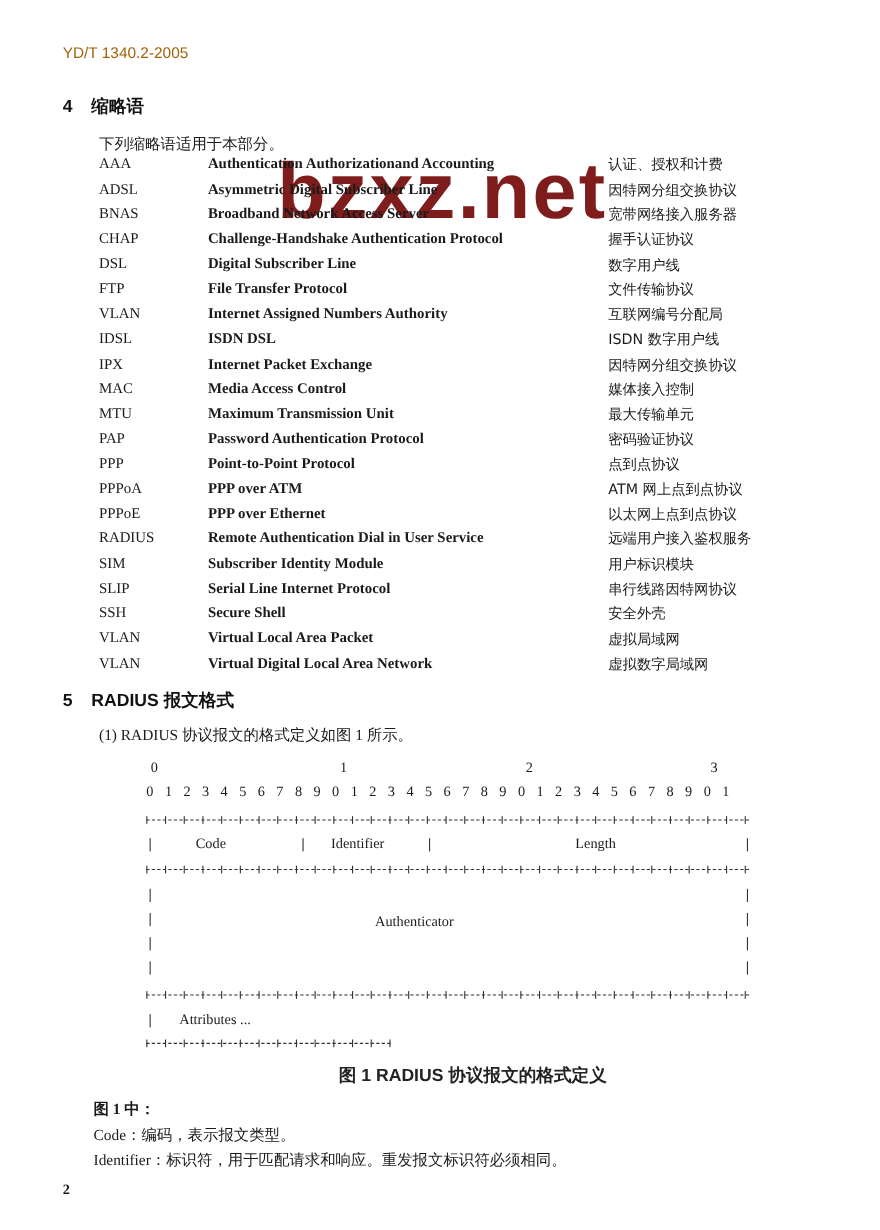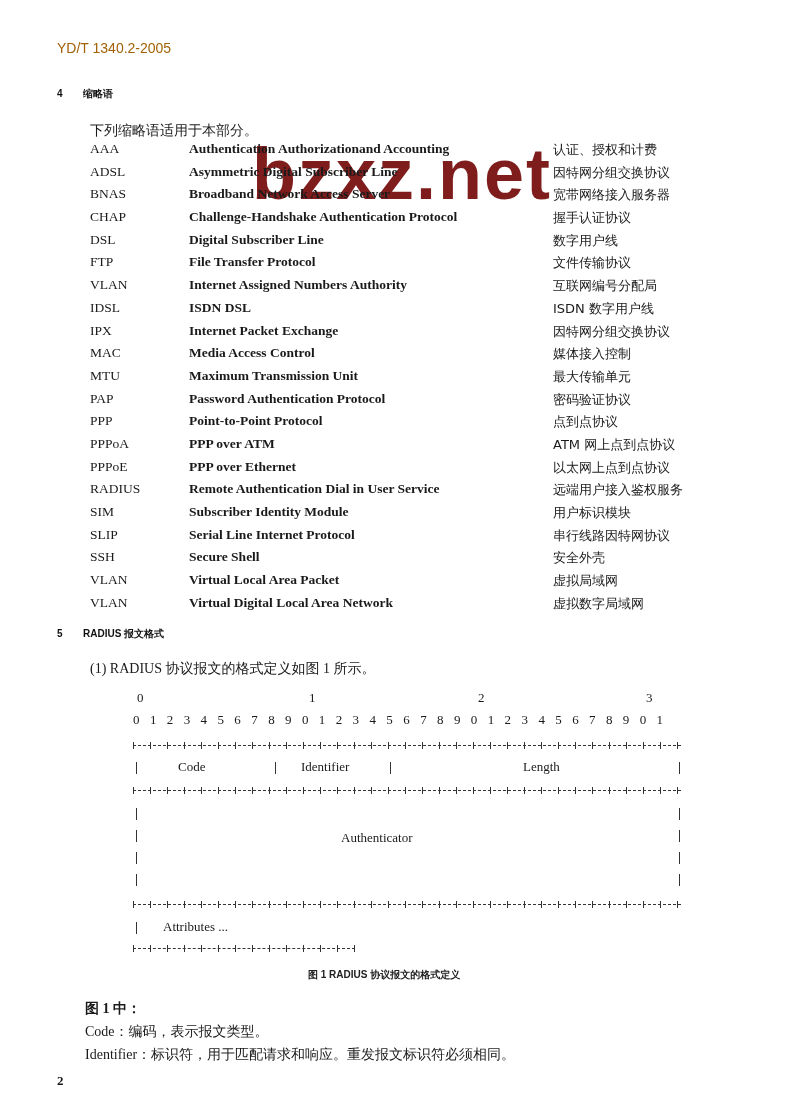--- a/index.html
+++ b/index.html
@@ -15,21 +15,21 @@
       color: #7f1d1d; z-index: 0; line-height: 1;
     }
     .header-code {
       position: absolute; left: 57px; top: 40px;
       font-family: "Liberation Sans", "DejaVu Sans", sans-serif;
       font-size: 14px; color: #a16207;
     }
     .sec-title {
       position: absolute; left: 57px;
       font-family: "Liberation Sans", "DejaVu Sans", sans-serif;
-      font-weight: bold; font-size: 10px; color: #111;
+      font-weight: bold; font-size: 16px; color: #111;
     }
     .sec-title .num { display: inline-block; width: 26px; }
     .intro { position: absolute; left: 90px; top: 122px; font-size: 14px; z-index: 1; }
     .abbr-table { position: absolute; left: 90px; top: 141px; z-index: 1; }
     .abbr-row { position: relative; height: 22.7px; font-size: 13.5px; }
     .abbr-row span { position: absolute; top: 0; white-space: nowrap; }
     .abbr-row .a { left: 0; }
     .abbr-row .f { left: 99px; font-weight: bold; }
     .abbr-row .c { left: 463px; font-family: "DejaVu Sans", sans-serif; font-size: 13px; }
     .para { position: absolute; font-size: 14px; white-space: nowrap; text-align: center; }
@@ -40,21 +40,21 @@
     .bits span { display: inline-block; width: 16.9px; text-align: left; }
     .hline {
       position: absolute; left: 0; height: 1px; border-top: 1px dashed #333;
     }
     .hline .tick { position: absolute; top: -4px; width: 1px; height: 7px; background: #333; }
     .vbar { position: absolute; width: 1px; height: 12px; background: #333; }
     .fig .lbl { position: absolute; white-space: nowrap; }
     .caption {
       position: absolute; left: 308px; top: 968px;
       font-family: "Liberation Sans", "DejaVu Sans", sans-serif;
-      font-size: 10px; font-weight: bold; color: #222;
+      font-size: 16px; font-weight: bold; color: #222;
     }
     .page-num { position: absolute; left: 57px; top: 1073px; font-size: 13px; font-weight: bold; }
   </style>
 </head>
 <body>
 
 <div class="watermark">bzxz.net</div>
 
 <div class="header-code">YD/T 1340.2-2005</div>
 

